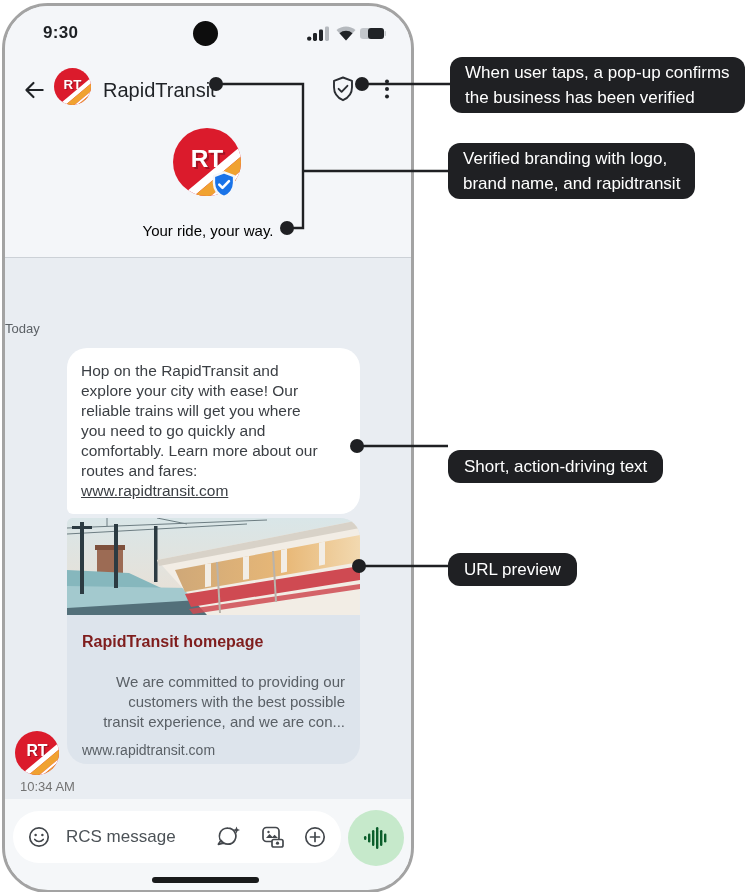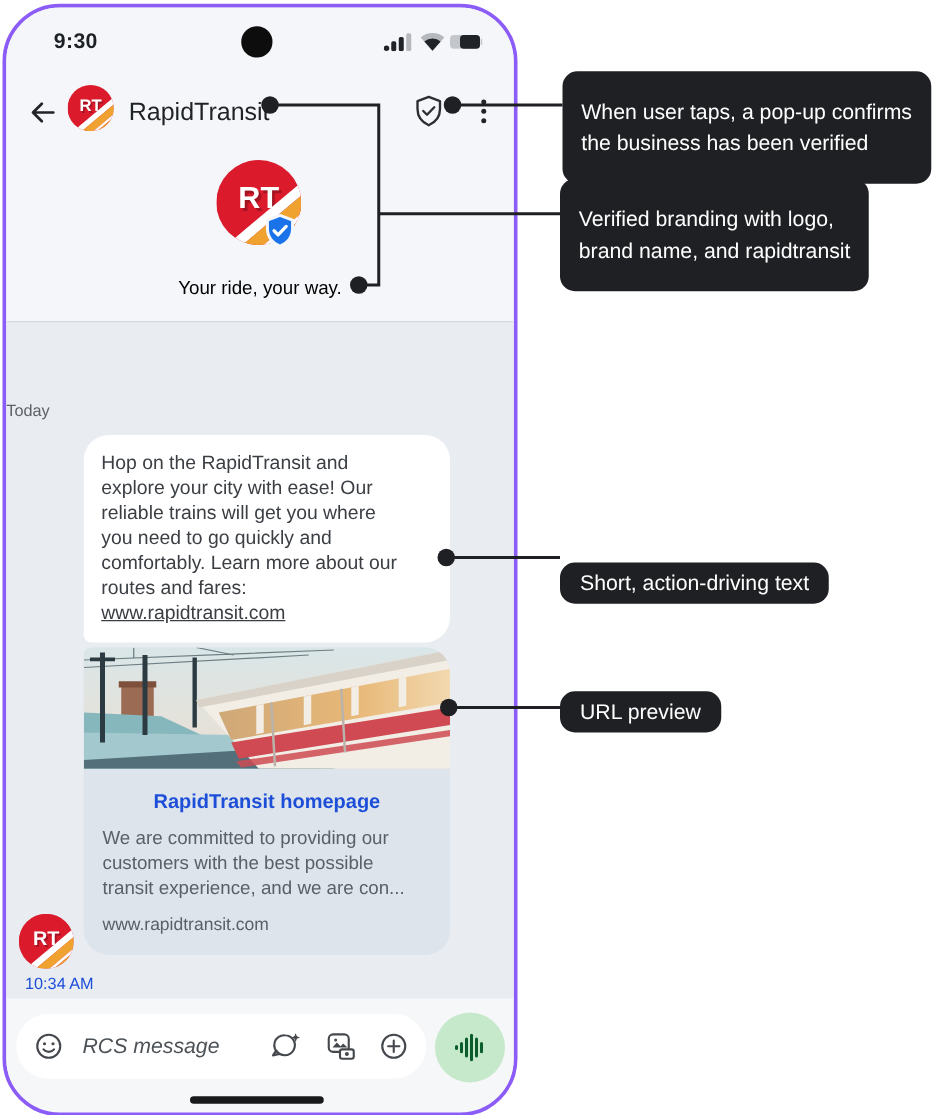--- a/index.html
+++ b/index.html
@@ -3,52 +3,52 @@
 <meta charset="utf-8">
 <style>
   html,body{margin:0;padding:0;background:#fff;}
   .stage{position:relative;width:749px;height:892px;background:#fff;overflow:hidden;
          font-family:"Liberation Sans","DejaVu Sans",sans-serif;}
   .abs{position:absolute;}
   .pre{white-space:pre-line;}
 
   
   .phone{position:absolute;left:2px;top:3px;width:406px;height:884px;
-         border:3px solid #8b5cf6;border-radius:46px;background:#f5f7f9;overflow:hidden;}
+         border:3px solid #a3a3a3;border-radius:46px;background:#f5f7f9;overflow:hidden;}
   .top-section{position:absolute;left:0;top:0;width:100%;height:251px;background:#f4f6f9;
                border-bottom:1px solid #ccd1d7;}
   .chat-section{position:absolute;left:0;top:252px;width:100%;height:541px;background:#e9edf2;}
   .bottom-section{position:absolute;left:0;top:793px;width:100%;height:85px;background:#f5f7f9;}
 
   .time{font-size:17px;font-weight:bold;color:#1d2024;letter-spacing:.3px;}
   .camera{width:25px;height:25px;border-radius:50%;background:#0d0d0d;}
 
   .hdr-title{font-size:20px;color:#1f2226;}
   .tagline{width:100%;text-align:center;font-size:15px;color:#000000;}
   .today{width:100%;text-align:left;font-size:13px;color:#5c6166;}
 
   .bubble{background:#fff;border-radius:20px 20px 20px 6px;padding:13px 14px;
           font-size:15.5px;line-height:20px;color:#3b3f44;}
   .bubble a{color:#3b3f44;text-decoration:underline;}
   .card{background:#dde4ec;border-radius:6px 20px 20px 20px;overflow:hidden;}
-  .card-title{font-size:16px;font-weight:bold;color:#1d4ed8;text-align:center;}
+  .card-title{font-size:16px;font-weight:bold;color:#7f1d1d;}
   .card-desc{font-size:15px;line-height:20px;color:#5a6066;}
   .card-url{font-size:14px;color:#5a6066;}
-  .timestamp{font-size:13px;color:#1d4ed8;}
+  .timestamp{font-size:13px;color:#737373;}
 
   .pill{background:#fff;border-radius:26px;display:flex;align-items:center;}
   .pill input{border:none;outline:none;background:transparent;flex:1;
-              font-size:17px;color:#4c5257;font-family:inherit;min-width:0;font-style:italic;}
+              font-size:17px;color:#4c5257;font-family:inherit;min-width:0;}
   .pill input::placeholder{color:#4c5257;opacity:1;}
   .voice-btn{border-radius:50%;display:flex;align-items:center;justify-content:center;}
   .homebar{background:#191a1b;border-radius:3px;}
 
   
   .note{position:absolute;background:#1f2023;color:#fff;border-radius:12px;
-        font-size:17px;line-height:25px;padding:20px 15px;display:inline-block;}
+        font-size:17px;line-height:25px;padding:3px 15px;display:inline-block;}
   .note.one{line-height:23px;padding:5px 16px;}
 
   .connectors{position:absolute;left:0;top:0;pointer-events:none;}
   svg{display:block;}
 </style>
 </head>
 <body>
 
 <div class="stage">
 
@@ -178,21 +178,21 @@
         <polygon points="138,46.3 144,45.2 144,68.2 138,69.3" fill="#f2ede5"></polygon>
         <polygon points="176,39.1 182,38 182,61 176,62.1" fill="#f2ede5"></polygon>
         <polygon points="214,31.9 220,30.8 220,53.8 214,54.9" fill="#f2ede5"></polygon>
         <polygon points="252,24.7 258,23.6 258,46.6 252,47.7" fill="#f2ede5"></polygon>
         <polygon points="118,76 293,48 293,62 124,89" fill="#cf4a52"></polygon>
         <polygon points="122,91 293,66 293,71 126,96" fill="#cf4a52" opacity="0.85"></polygon>
         <path d="M150 44 L153 95 M206 33 L209 84" stroke="#b9b3ab" stroke-width="2" fill="none"></path>
       </svg>
       <div style="padding:10px 15px 0 15px;">
         <div class="card-title" style="margin-top:8px;">RapidTransit homepage</div>
-        <div class="card-desc pre" style="margin-top:10px;">We are committed to providing our
+        <div class="card-desc pre" style="margin-top:21px;text-align:right;">We are committed to providing our
 customers with the best possible
 transit experience, and we are con...</div>
         <div class="card-url" style="margin-top:10px;">www.rapidtransit.com</div>
       </div>
     </div>
 
     <svg class="abs" style="left:10px;top:725px;" width="44" height="44" viewBox="0 0 100 100">
       <defs>
           <clipPath id="lc3">
             <circle cx="50" cy="50" r="50"></circle>

